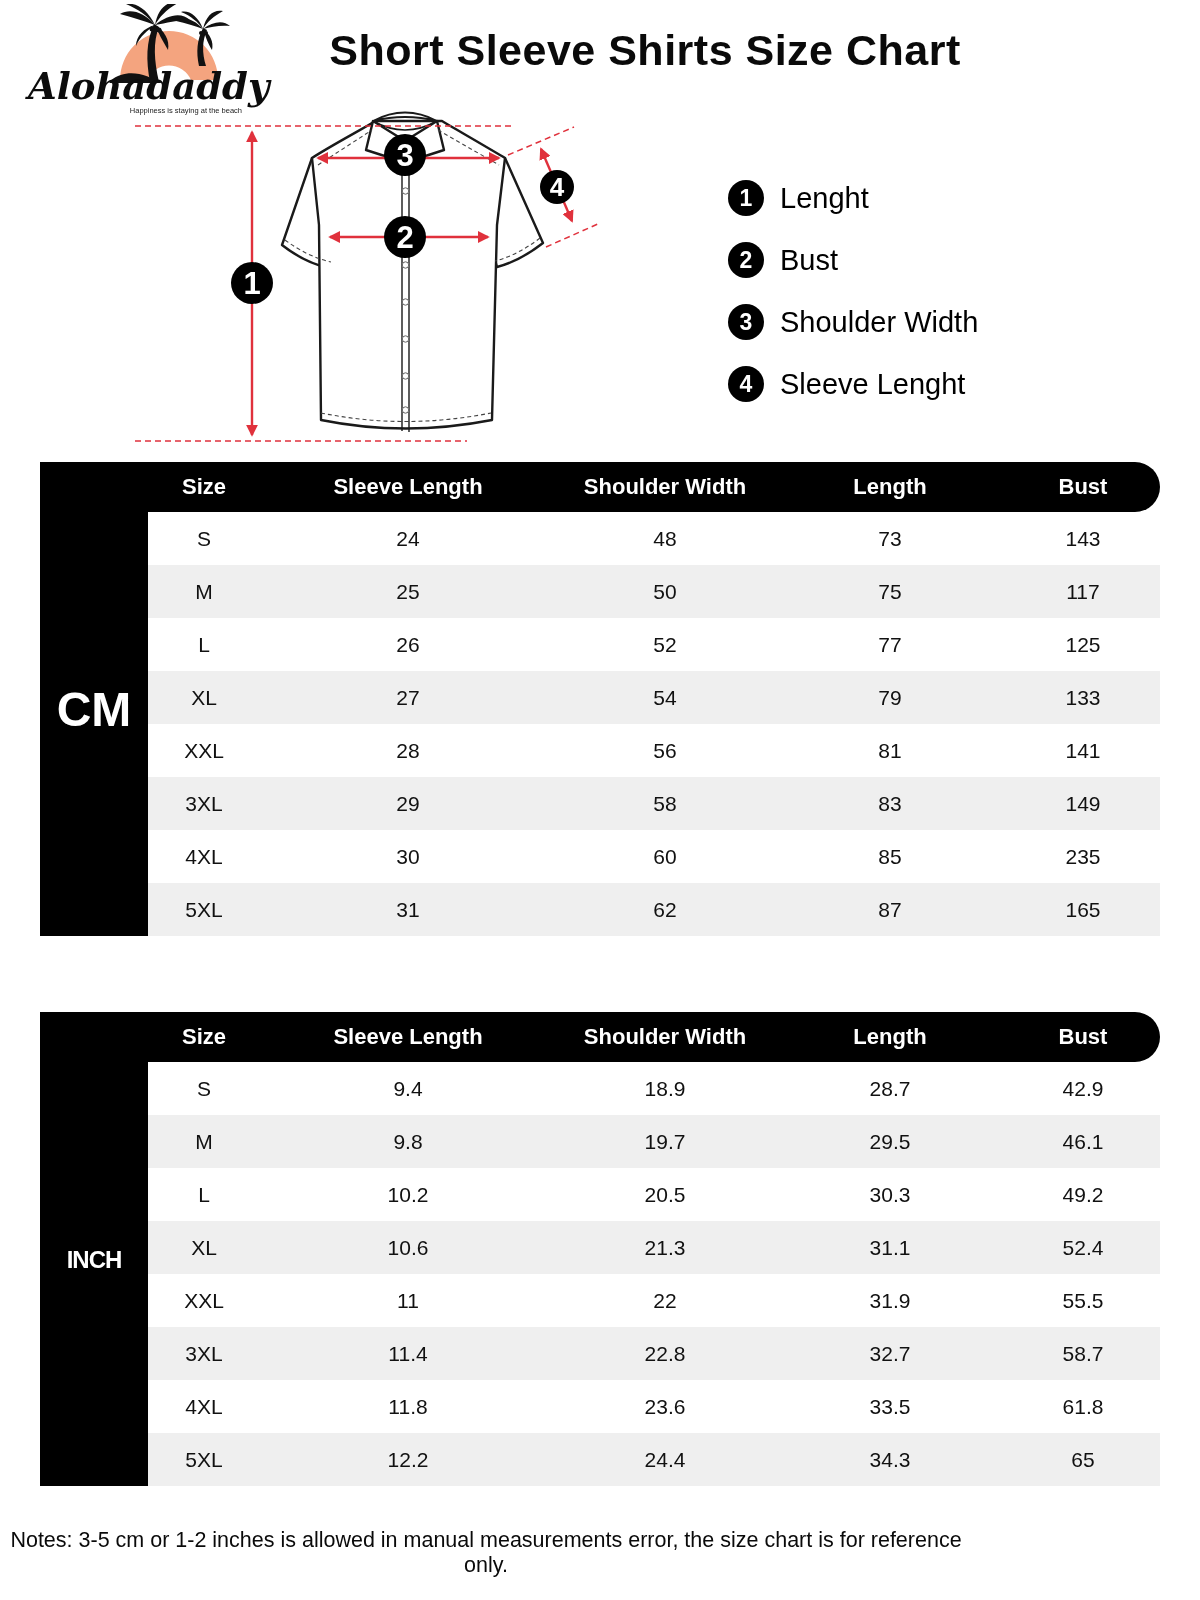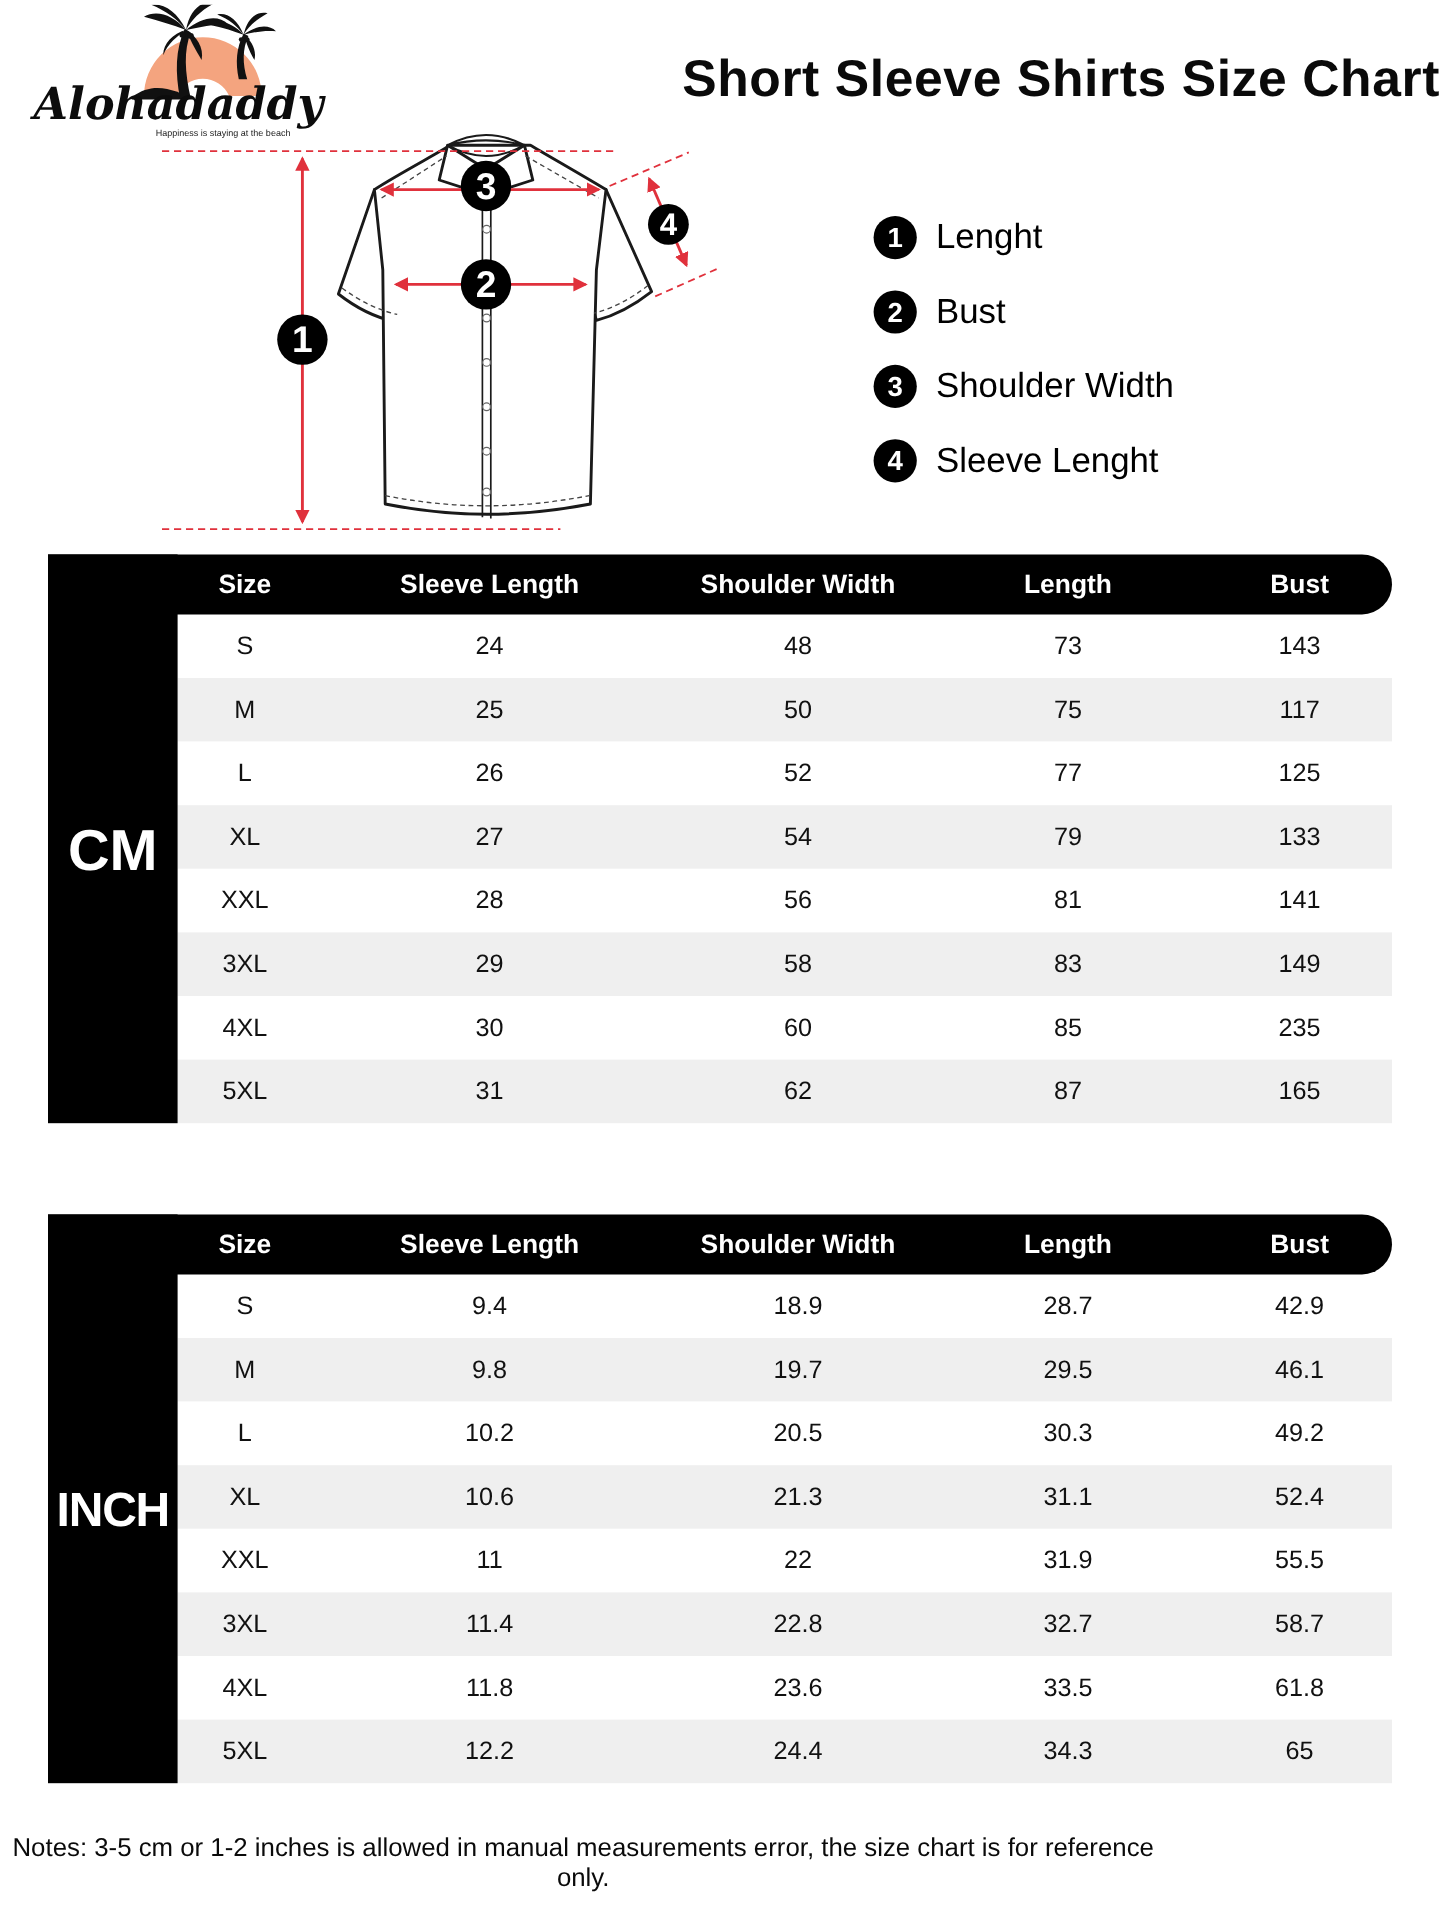--- a/index.html
+++ b/index.html
@@ -7,21 +7,21 @@
         font-family:"Liberation Sans",sans-serif;color:#111;}
 
   
   .logo{position:absolute;left:28px;top:4px;width:240px;}
   .logo-icon{display:block;margin-left:78px;width:132px;height:80px;}
   .logo-name{font-family:"DejaVu Serif",serif;font-style:italic;font-weight:bold;
              font-size:37px;line-height:1;text-align:right;margin-top:-16px;color:#0c0c0c;}
   .logo-tagline{font-size:7.5px;text-align:right;padding-right:26px;margin-top:1px;color:#222;}
 
   
-  .page-title{position:absolute;top:42px;left:90px;width:1110px;text-align:right;
+  .page-title{position:absolute;top:26px;left:90px;width:1110px;text-align:center;
               font-size:43px;font-weight:bold;color:#0a0a0a;letter-spacing:0.5px;}
 
   
   .shirt-svg{position:absolute;left:122px;top:95px;width:560px;height:360px;}
   .shirt-svg text{font-family:"Liberation Sans",sans-serif;font-weight:bold;fill:#fff;}
 
   
   .legend{position:absolute;left:728px;top:178px;display:flex;flex-direction:column;gap:22px;}
   .legend-row{display:flex;align-items:center;height:40px;gap:16px;}
   .legend-badge{width:36px;height:36px;border-radius:50%;background:#000;color:#fff;
@@ -31,21 +31,21 @@
 
   
   .size-table{position:absolute;left:40px;width:1120px;height:474px;}
   .size-table.cm{top:462px;}
   .size-table.inch{top:1012px;}
   .unit-col{position:absolute;left:0;top:0;width:108px;height:474px;background:#000;}
   .unit-label{position:absolute;left:0;top:221px;width:108px;height:53px;
               display:flex;align-items:center;justify-content:center;
               color:#fff;font-weight:bold;}
   .size-table.cm  .unit-label{font-size:48px;}
-  .size-table.inch .unit-label{font-size:40px;letter-spacing:-1px;}
+  .size-table.inch .unit-label{font-size:24px;letter-spacing:-1px;}
   .thead{position:relative;display:grid;grid-template-columns:108px 112px 296px 218px 232px 154px;
          height:50px;background:#000;border-radius:0 26px 26px 0;color:#fff;
          font-weight:bold;font-size:22px;align-items:center;}
   .thead .th{text-align:center;}
   .tbody{margin-left:108px;width:1012px;}
   .trow{display:grid;grid-template-columns:112px 296px 218px 232px 154px;height:53px;
         align-items:center;text-align:center;font-size:21px;background:#fff;color:#111;}
   .trow.alt{background:#efefef;}
 
   

